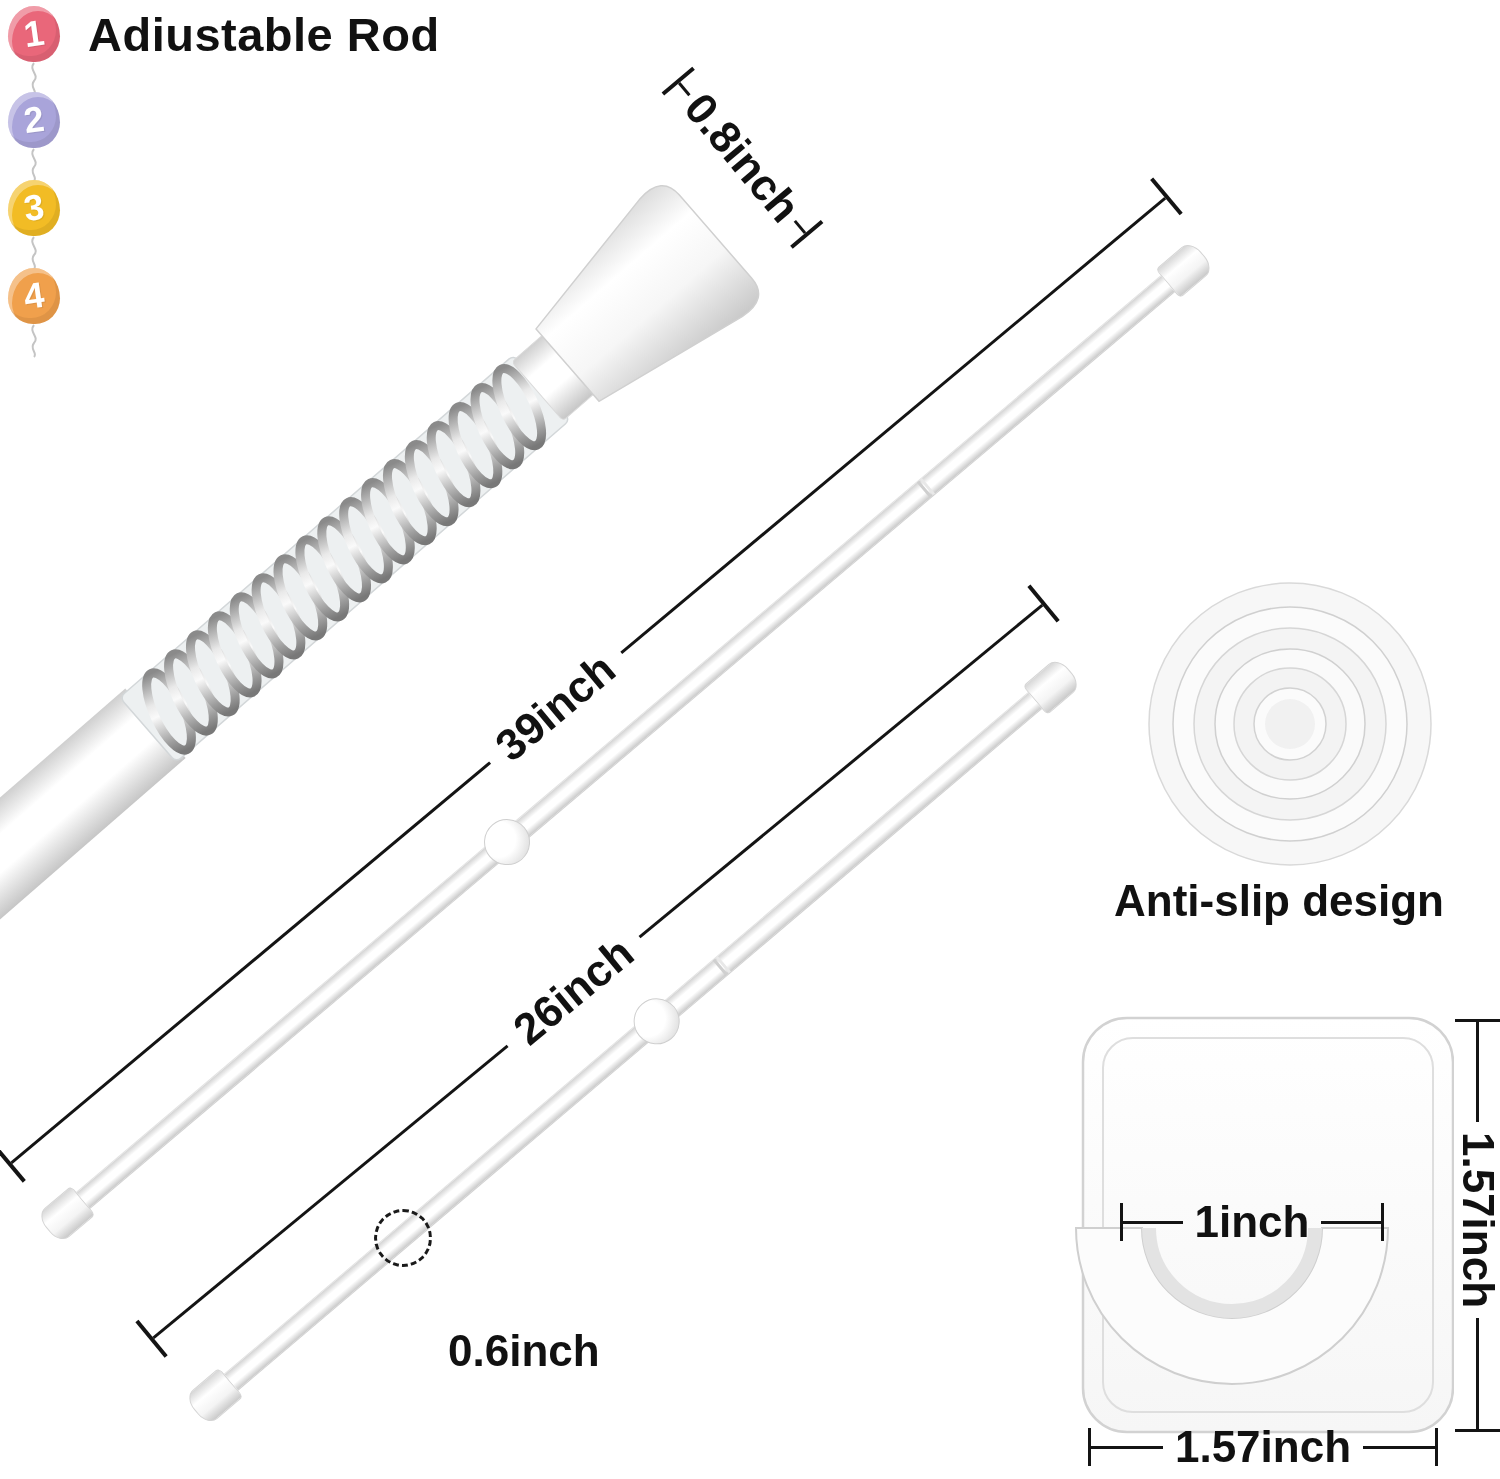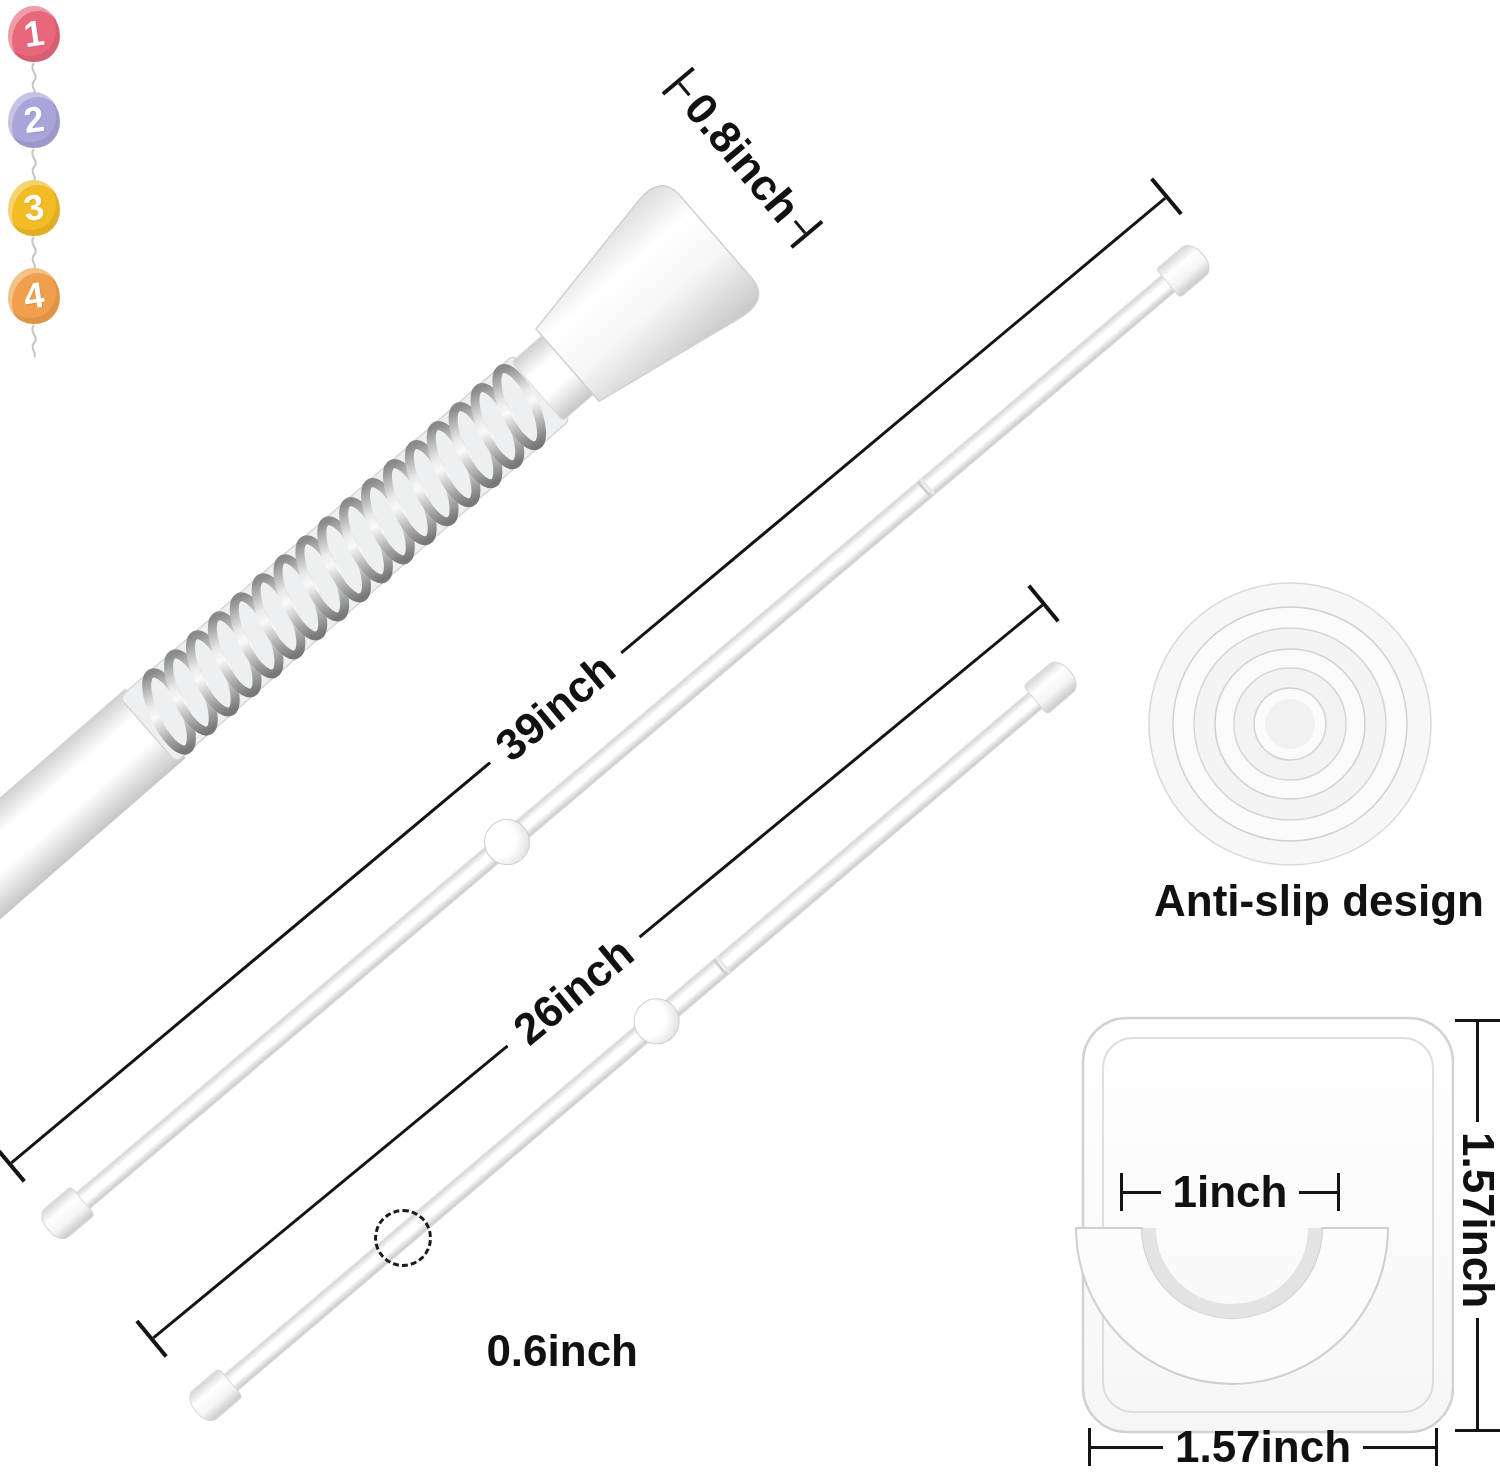--- a/index.html
+++ b/index.html
@@ -65,40 +65,41 @@
   .dim-tick { flex:none; width:4px; height:46px; background:#141414; }
   .dim-seg  { height:3px; background:#141414; }
   .grow-a { flex-grow:0.88; } .grow-b { flex-grow:1; }
   .dim-text { font-size:44px; font-weight:700; padding:0 16px; line-height:1; }
   .hdim-tick { flex:none; width:3px; height:38px; background:#141414; }
 
   .dashed-circle {
     position:absolute; left:374px; top:1209px; width:58px; height:58px;
     border:3px dashed #1a1a1a; border-radius:50%;
   }
-  .plain-label { position:absolute; font-size:44px; font-weight:700; text-align:right; line-height:46px; }
+  .plain-label { position:absolute; font-size:44px; font-weight:700; text-align:left; line-height:46px; }
 
   .vseg { position:absolute; width:3px; background:#141414; }
   .htick { position:absolute; width:46px; height:3px; background:#141414; }
   .vtext {
     position:absolute; width:220px; height:46px; text-align:center;
     font-size:44px; font-weight:700; line-height:46px; transform:rotate(90deg); white-space:nowrap;
   }
 </style>
 </head>
 <body>
 
 <div>
   <div class="feature-row" style="top:2px;">
     <span class="balloon" style="background: rgb(233, 103, 122);">
       <span class="balloon-num">1</span>
       <svg class="balloon-string" width="16" height="34" viewBox="0 0 16 34">
           <path d="M8,1 C2,8 14,13 8,19 C3,25 12,29 8,33" stroke="#c4c4c4" stroke-width="2" fill="none"></path>
         </svg>
     </span>
+    <span class="feature-label">Adiustable Rod</span>
   </div>
   <div class="feature-row" style="top:88px;">
     <span class="balloon" style="background: rgb(169, 164, 218);">
       <span class="balloon-num">2</span>
       <svg class="balloon-string" width="16" height="34" viewBox="0 0 16 34">
           <path d="M8,1 C2,8 14,13 8,19 C3,25 12,29 8,33" stroke="#c4c4c4" stroke-width="2" fill="none"></path>
         </svg>
     </span>
   </div>
   <div class="feature-row" style="top:176px;">
@@ -235,21 +236,21 @@
           <stop offset="1" stop-color="#f6f6f6"></stop>
       </linearGradient>
     </defs>
     <rect x="9" y="12" width="370" height="414" rx="44" fill="url(#plateGrad)" stroke="#d2d2d2" stroke-width="2.5"></rect>
     <rect x="29" y="32" width="330" height="374" rx="30" fill="none" stroke="#dedede" stroke-width="2"></rect>
     <path d="M2,222 A156,156 0 0 0 314,222 L248,222 A90,90 0 0 1 68,222 Z" fill="#fcfcfc" stroke="#cfcfcf" stroke-width="2"></path>
     <path d="M75,222 A83,83 0 0 0 241,222" fill="none" stroke="#e3e3e3" stroke-width="14"></path>
   </svg>
 </div>
 
-<div class="dim" style="left:1120px; top:1169px; width:220px; height:46px;">
+<div class="dim" style="left:1120px; top:1199px; width:264px; height:46px;">
   <span class="hdim-tick"></span>
   <span class="dim-seg grow-b"></span>
   <span class="dim-text" style="padding:0 12px;">1inch</span>
   <span class="dim-seg grow-b"></span>
   <span class="hdim-tick"></span>
 </div>
 
 <div>
   <span class="htick" style="left:1455px; top:1019px;"></span>
   <span class="vseg" style="left:1476px; top:1022px; height:100px;"></span>

